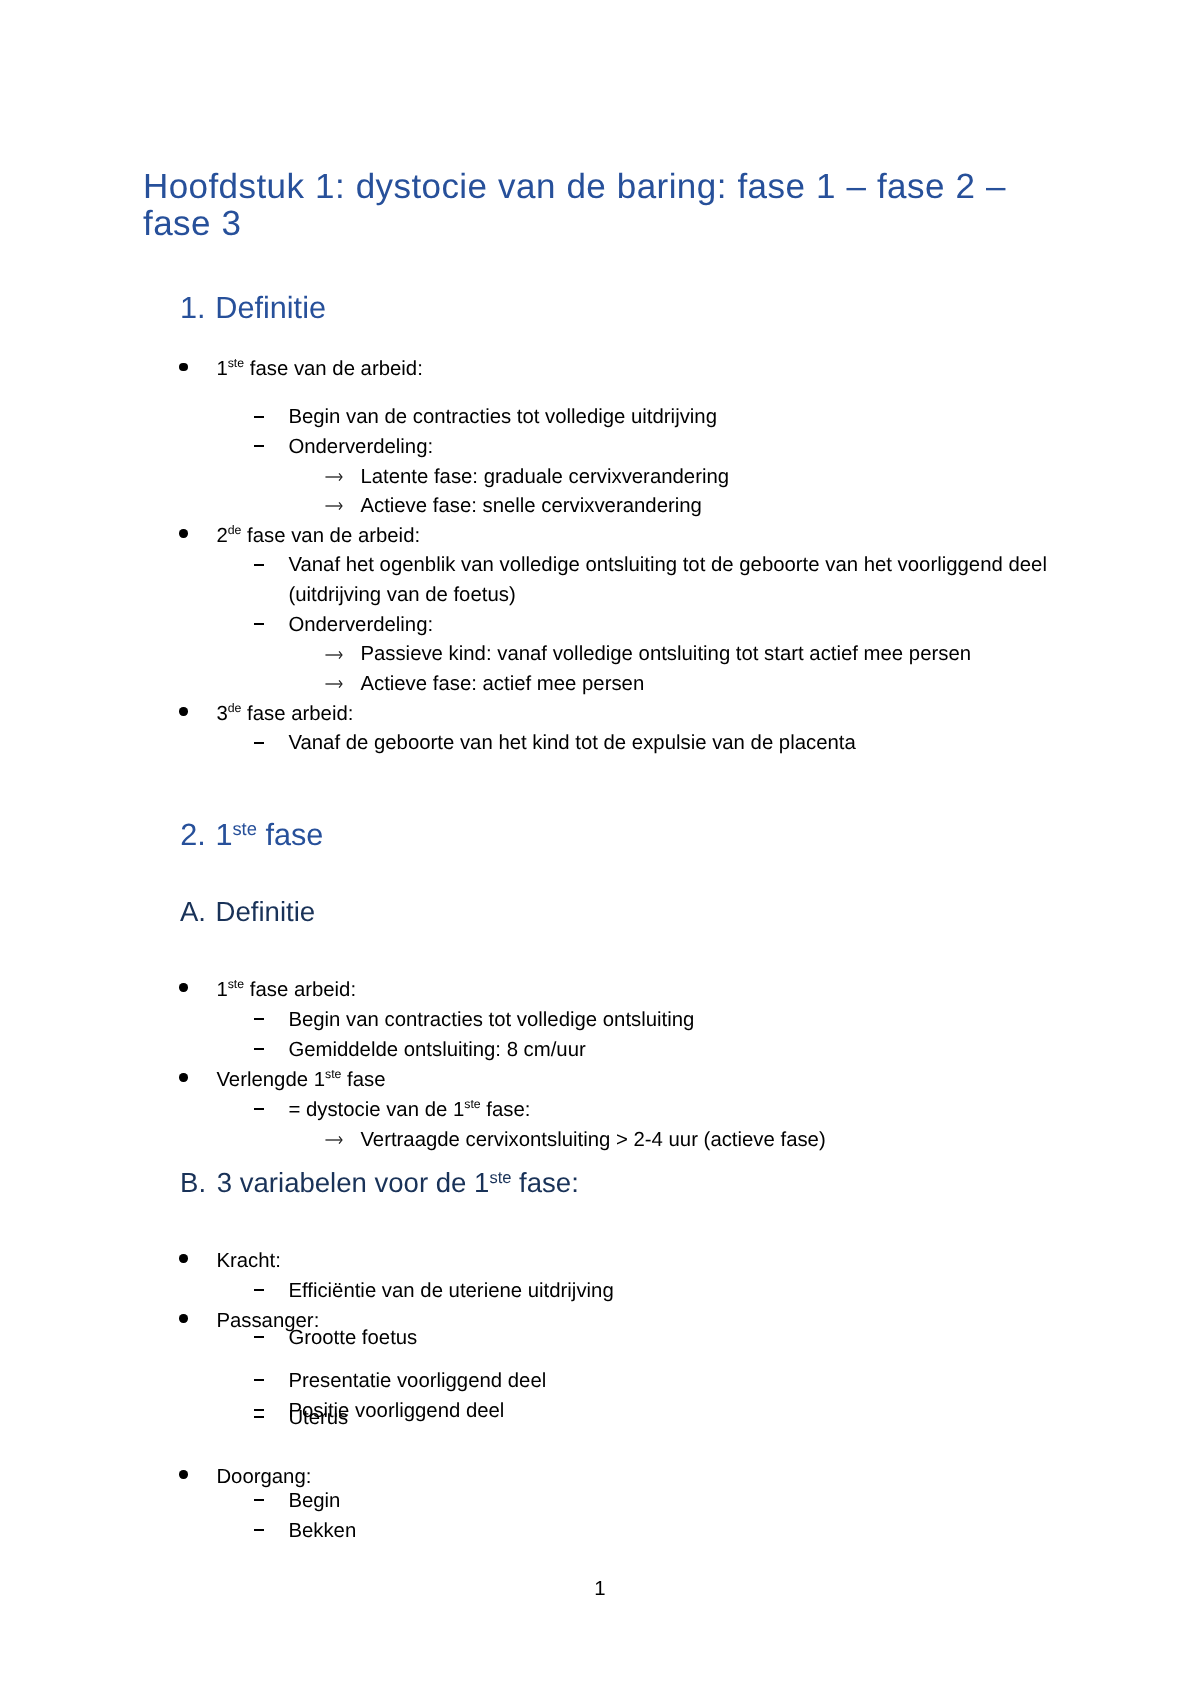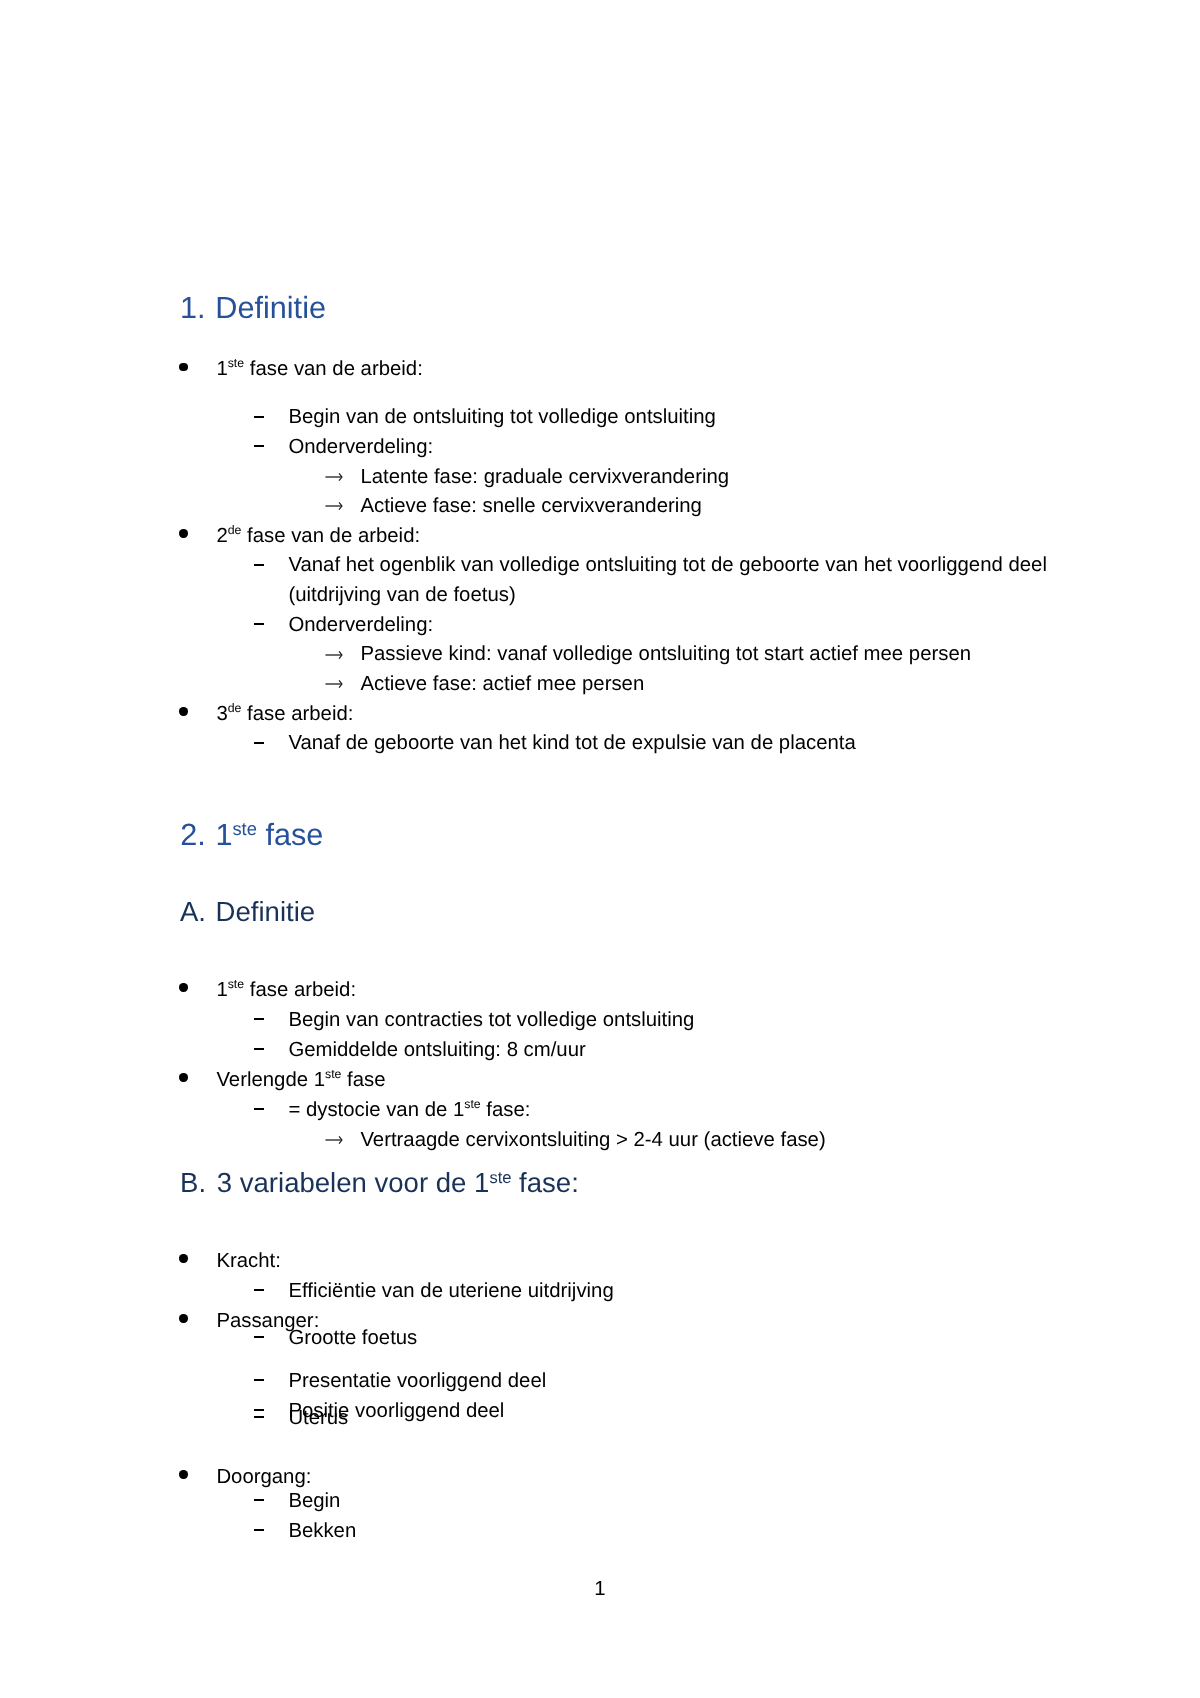--- a/index.html
+++ b/index.html
@@ -62,30 +62,31 @@
   .pg-number {
     position:absolute; left:0; top:1575px; width:1200px; text-align:center;
     font-size:20.35px; line-height:29.7px; color:#000000;
   }
 </style>
 </head>
 <body>
 
 <div class="page">
 
+  <h1 class="doc-title">Hoofdstuk 1: dystocie van de baring: fase 1 – fase 2 – fase 3</h1>
 
   <div id="content">
       <div class="heading lvl-num" style="left: 179.9px; top: 293px;"><span class="h-label">1.</span><span class="h-text" style="margin-left: 35.4px;">Definitie</span></div>
       <div class="bl" style="left: 178px; top: 355px;">
         <span class="mk bullet-mk">•</span>
         <span class="tx" style="margin-left: 38.4px;"><span>1</span><span class="sup-txt">ste</span><span> fase van de arbeid:</span></span>
       </div>
       <div class="bl" style="left: 253.2px; top: 403.2px;">
         <span class="mk dash-mk">–</span>
-        <span class="tx" style="margin-left: 35.2px;"><span>Begin van de ontsluiting tot volledige ontsluiting</span></span>
+        <span class="tx" style="margin-left: 35.2px;"><span>Begin van de contracties tot volledige uitdrijving</span></span>
       </div>
       <div class="bl" style="left: 253.2px; top: 432.85px;">
         <span class="mk dash-mk">–</span>
         <span class="tx" style="margin-left: 35.2px;"><span>Onderverdeling:</span></span>
       </div>
       <div class="bl" style="left: 325.3px; top: 462.5px;">
         <span class="mk arrow-mk">
           <svg width="18" height="10" viewBox="0 0 18 10">
             <path d="M0.45 5 H16.7" stroke="#4a4a4a" stroke-width="1.6" fill="none"></path>
             <path d="M14.05 1.35 L16.95 5 L14.05 8.65" stroke="#1a1a1a" stroke-width="1.2" fill="none" stroke-linecap="butt" stroke-linejoin="miter"></path>

